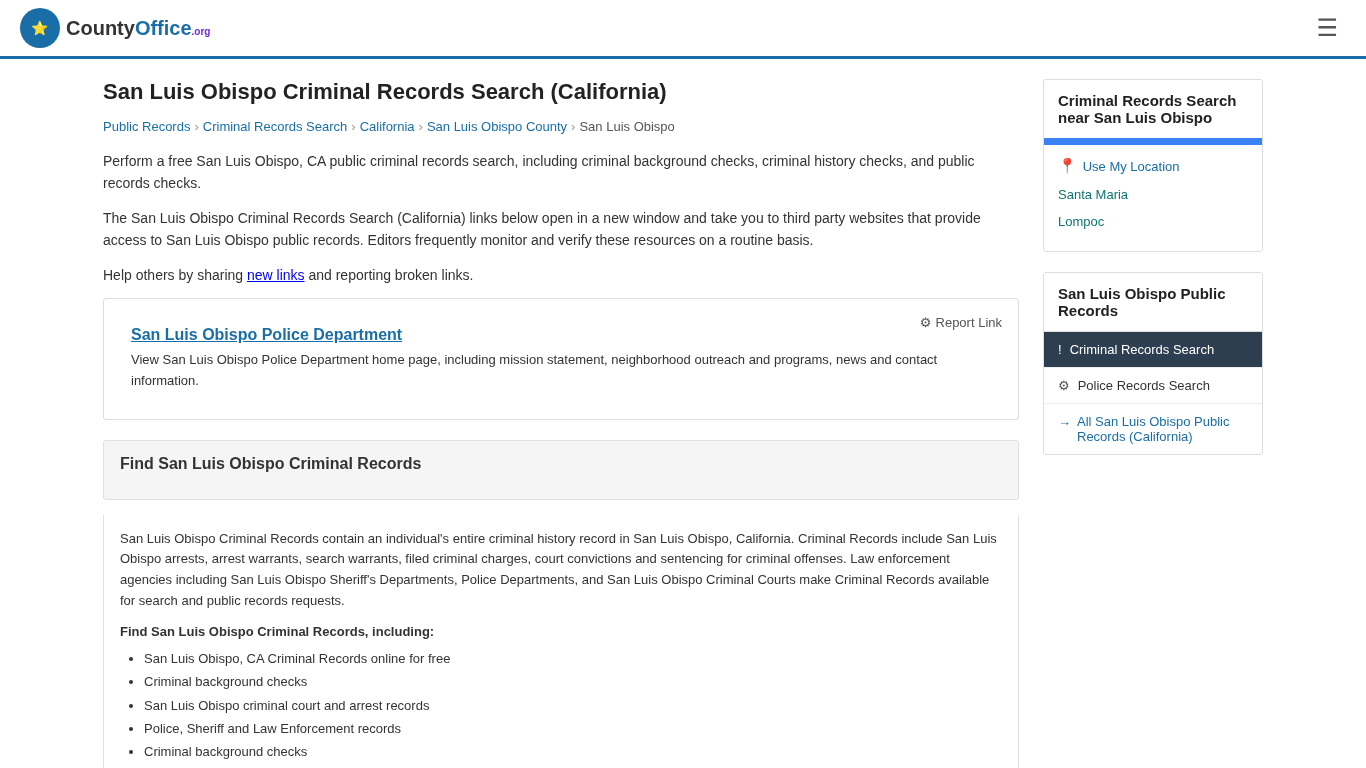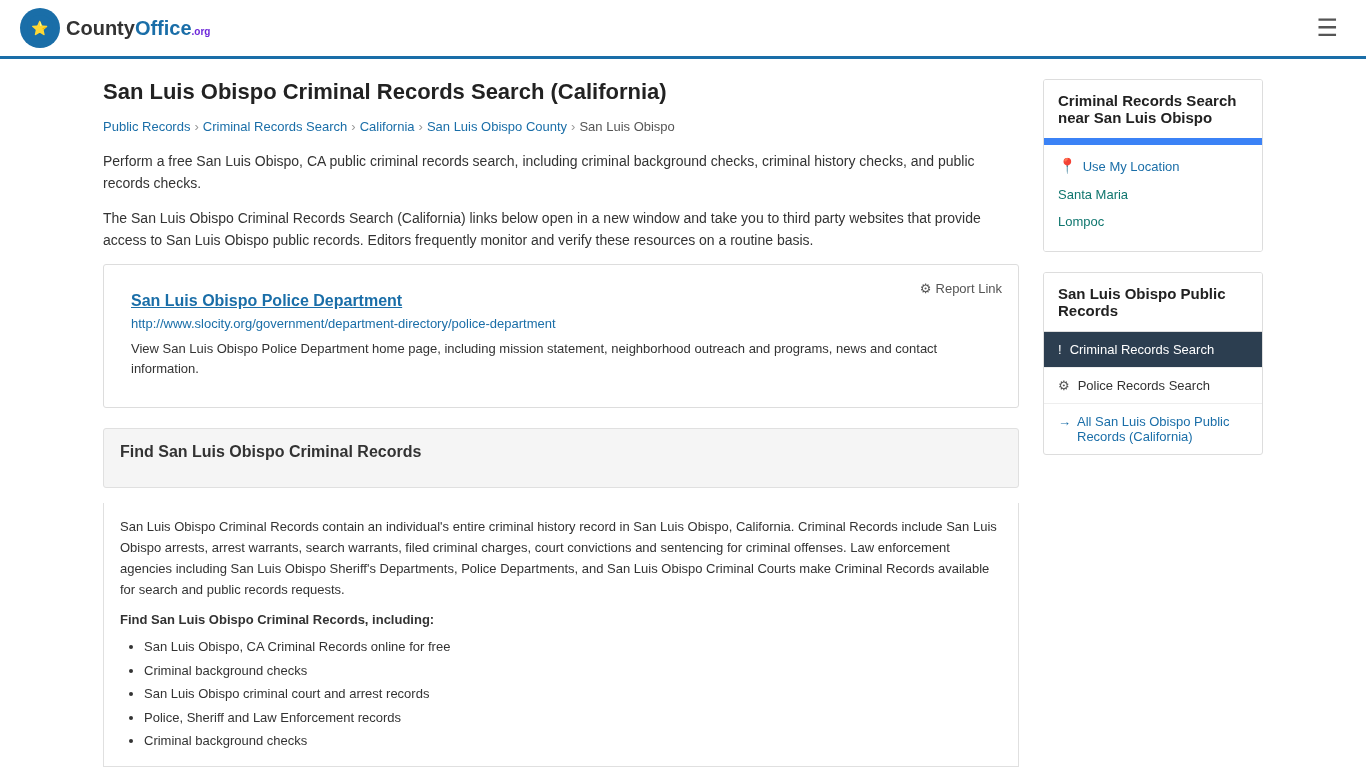--- a/index.html
+++ b/index.html
@@ -302,28 +302,30 @@
       <span class="sep">›</span>
       <a href="#">California</a>
       <span class="sep">›</span>
       <a href="#">San Luis Obispo County</a>
       <span class="sep">›</span>
       <span>San Luis Obispo</span>
     </nav>
 
     <p class="intro-text">Perform a free San Luis Obispo, CA public criminal records search, including criminal background checks, criminal history checks, and public records checks.</p>
     <p class="intro-text">The San Luis Obispo Criminal Records Search (California) links below open in a new window and take you to third party websites that provide access to San Luis Obispo public records. Editors frequently monitor and verify these resources on a routine basis.</p>
+    <p class="intro-text">
+      <span>Help others by sharing </span><a href="#">new links</a><span> and reporting broken links.</span>
+    </p>
 
     <div class="record-card">
       <a href="#" class="record-card-title">San Luis Obispo Police Department</a>
       <div class="report-link">
         <span>⚙</span>
         <span>Report Link</span>
       </div>
-      <a href="#" class="record-card-url">http://www.slocity.org/government/department-directory/police-department</a>
       <p class="record-card-desc">View San Luis Obispo Police Department home page, including mission statement, neighborhood outreach and programs, news and contact information.</p>
     </div>
 
     <div class="find-section">
       <div class="find-section-title">Find San Luis Obispo Criminal Records</div>
     </div>
     <div style="border:1px solid #e0e0e0; border-top:none; padding:14px 16px; margin-top:-1px; margin-bottom:16px;">
       <p class="find-section-desc">San Luis Obispo Criminal Records contain an individual's entire criminal history record in San Luis Obispo, California. Criminal Records include San Luis Obispo arrests, arrest warrants, search warrants, filed criminal charges, court convictions and sentencing for criminal offenses. Law enforcement agencies including San Luis Obispo Sheriff's Departments, Police Departments, and San Luis Obispo Criminal Courts make Criminal Records available for search and public records requests.</p>
       <p class="find-including">Find San Luis Obispo Criminal Records, including:</p>
       <ul class="find-list">

